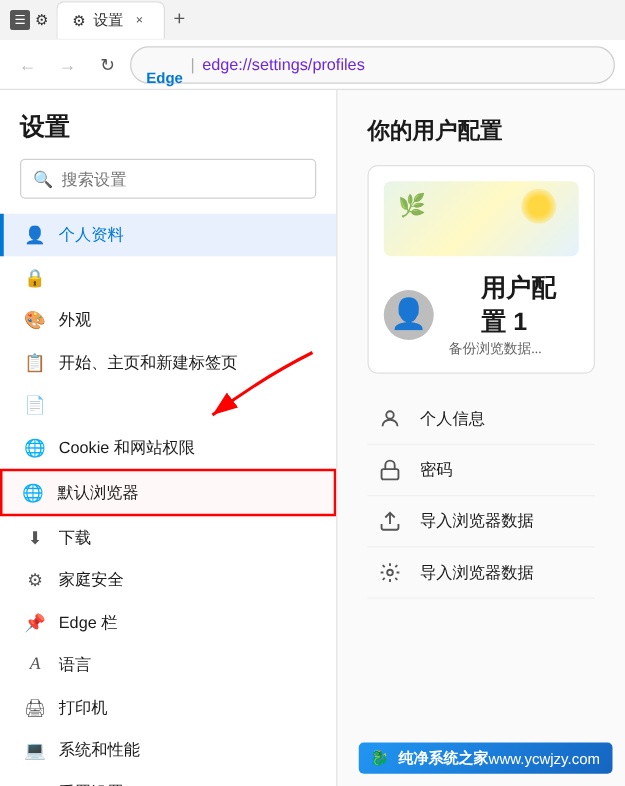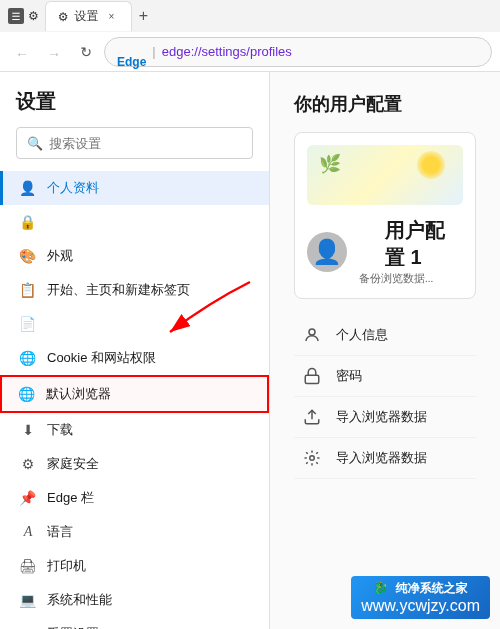--- a/index.html
+++ b/index.html
@@ -302,27 +302,27 @@
     .watermark {
       position: absolute;
       bottom: 10px;
       right: 10px;
       background: linear-gradient(135deg, #2196F3, #1565C0);
       color: white;
       padding: 4px 10px;
       border-radius: 4px;
       font-size: 11px;
       display: flex;
-      flex-direction: column;
+      flex-direction: row;
       align-items: center;
       z-index: 100;
       text-align: right;
     }
     .watermark-top { font-weight: bold; font-size: 12px; }
-    .watermark-bottom { font-size: 16px; }
+    .watermark-bottom { font-size: 12px; }
 
     .sidebar-wrapper {
       position: relative;
     }
 
     .arrow-svg {
       position: absolute;
       pointer-events: none;
       z-index: 60;
     }

